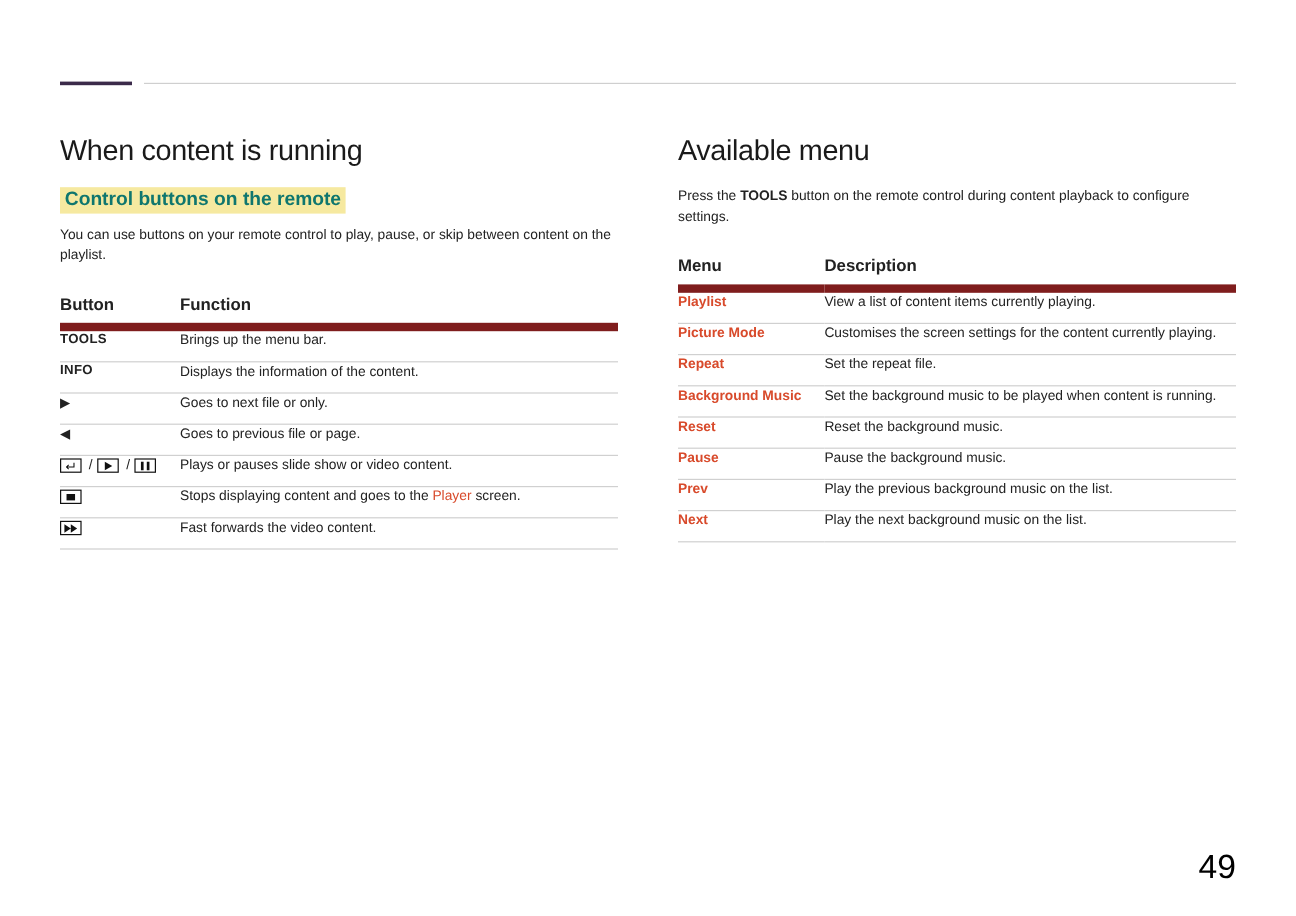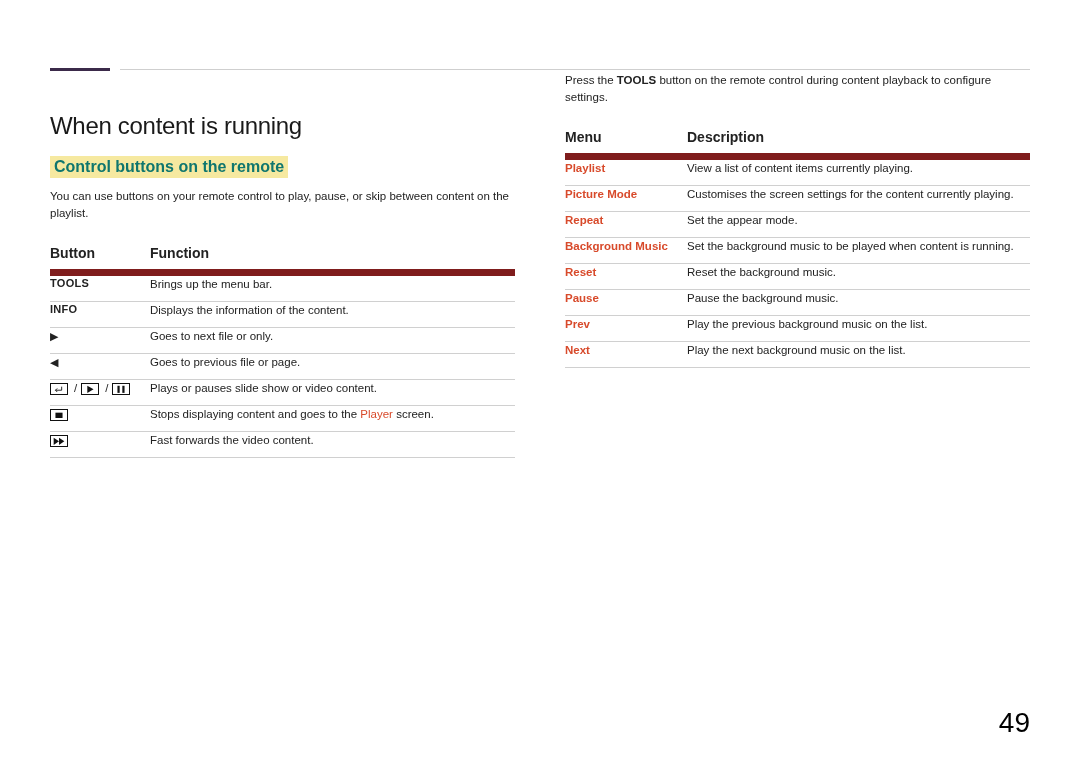--- a/index.html
+++ b/index.html
@@ -198,20 +198,21 @@
                 </svg>
             </span>
           </td>
           <td>Fast forwards the video content.</td>
         </tr>
       </tbody>
     </table>
   </div>
 
   <div class="col">
+    <h1>Available menu</h1>
     <p class="intro">
       <span>Press the </span><b>TOOLS</b><span> button on the remote control during content playback to configure settings.</span>
     </p>
 
     <table class="right-table">
       <thead>
         <tr>
           <th>Menu</th>
           <th>Description</th>
         </tr>
@@ -220,21 +221,21 @@
         <tr>
           <td class="menu-red">Playlist</td>
           <td>View a list of content items currently playing.</td>
         </tr>
         <tr>
           <td class="menu-red">Picture Mode</td>
           <td>Customises the screen settings for the content currently playing.</td>
         </tr>
         <tr>
           <td class="menu-red">Repeat</td>
-          <td>Set the appear mode.</td>
+          <td>Set the repeat file.</td>
         </tr>
         <tr>
           <td class="menu-red">Background Music</td>
           <td>Set the background music to be played when content is running.</td>
         </tr>
         <tr>
           <td class="menu-red">Reset</td>
           <td>Reset the background music.</td>
         </tr>
         <tr>

